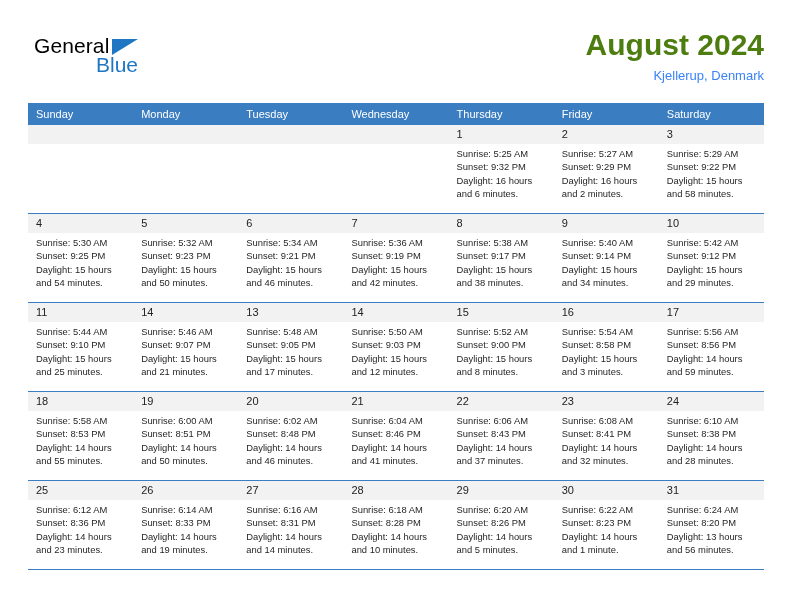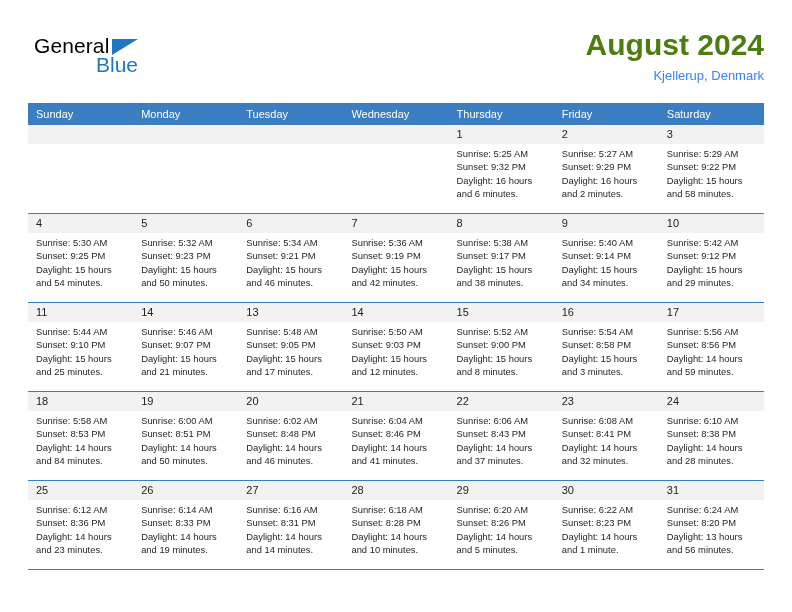--- a/index.html
+++ b/index.html
@@ -360,21 +360,21 @@
             </div>
           </td>
         </tr>
         <tr>
           <td>
             <div class="daynum">18</div>
             <div class="lines">
               <div>Sunrise: 5:58 AM</div>
               <div>Sunset: 8:53 PM</div>
               <div>Daylight: 14 hours</div>
-              <div>and 84 minutes.</div>
+              <div>and 55 minutes.</div>
             </div>
           </td>
           <td>
             <div class="daynum">19</div>
             <div class="lines">
               <div>Sunrise: 6:00 AM</div>
               <div>Sunset: 8:51 PM</div>
               <div>Daylight: 14 hours</div>
               <div>and 50 minutes.</div>
             </div>

